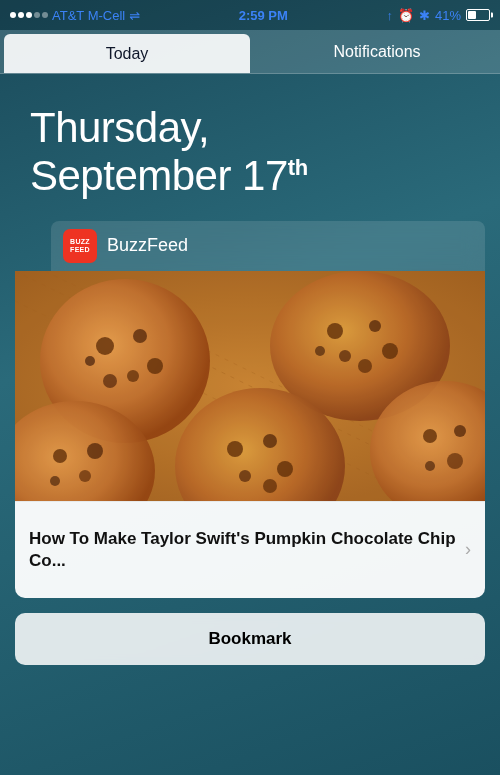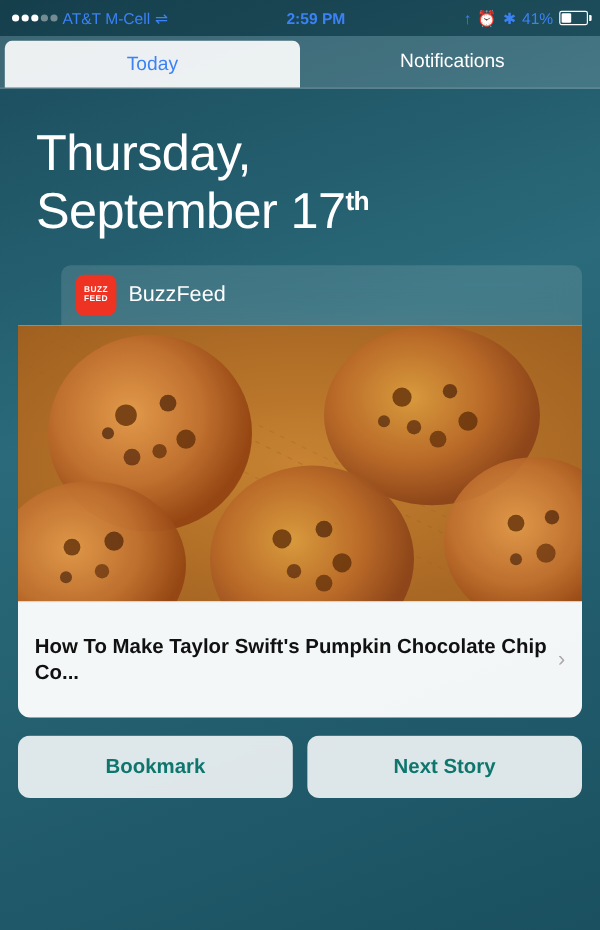--- a/index.html
+++ b/index.html
@@ -81,21 +81,21 @@
       flex: 1;
       display: flex;
       align-items: center;
       justify-content: center;
       font-size: 16px;
       font-weight: 400;
       cursor: pointer;
     }
     .tab.active {
       background: rgba(255,255,255,0.9);
-      color: #3b82f6;
+      color: #0f172a;
       border-radius: 6px 6px 0 0;
       margin: 4px 4px 0 4px;
       font-weight: 500;
     }
     .tab.inactive {
       color: white;
     }
 
     
     .date-section {
@@ -193,21 +193,21 @@
       gap: 12px;
     }
     .action-btn {
       flex: 1;
       height: 52px;
       border-radius: 10px;
       background: rgba(255,255,255,0.85);
       border: none;
       font-size: 17px;
       font-weight: 700;
-      color: #0f766e;
+      color: #000000;
       cursor: pointer;
       display: flex;
       align-items: center;
       justify-content: center;
       backdrop-filter: blur(5px);
     }
 
     
     .cookie-svg {
       width: 100%;
@@ -337,16 +337,13 @@
       <span class="story-title">How To Make Taylor Swift's Pumpkin Chocolate Chip Co...</span>
       <span class="chevron-icon">›</span>
     </div>
   </div>
 </div>
 
 <div class="action-buttons">
   <button class="action-btn">
     <span>Bookmark</span>
   </button>
-  <button class="action-btn">
-    <span>Next Story</span>
-  </button>
 </div>
 
 </body></html>

